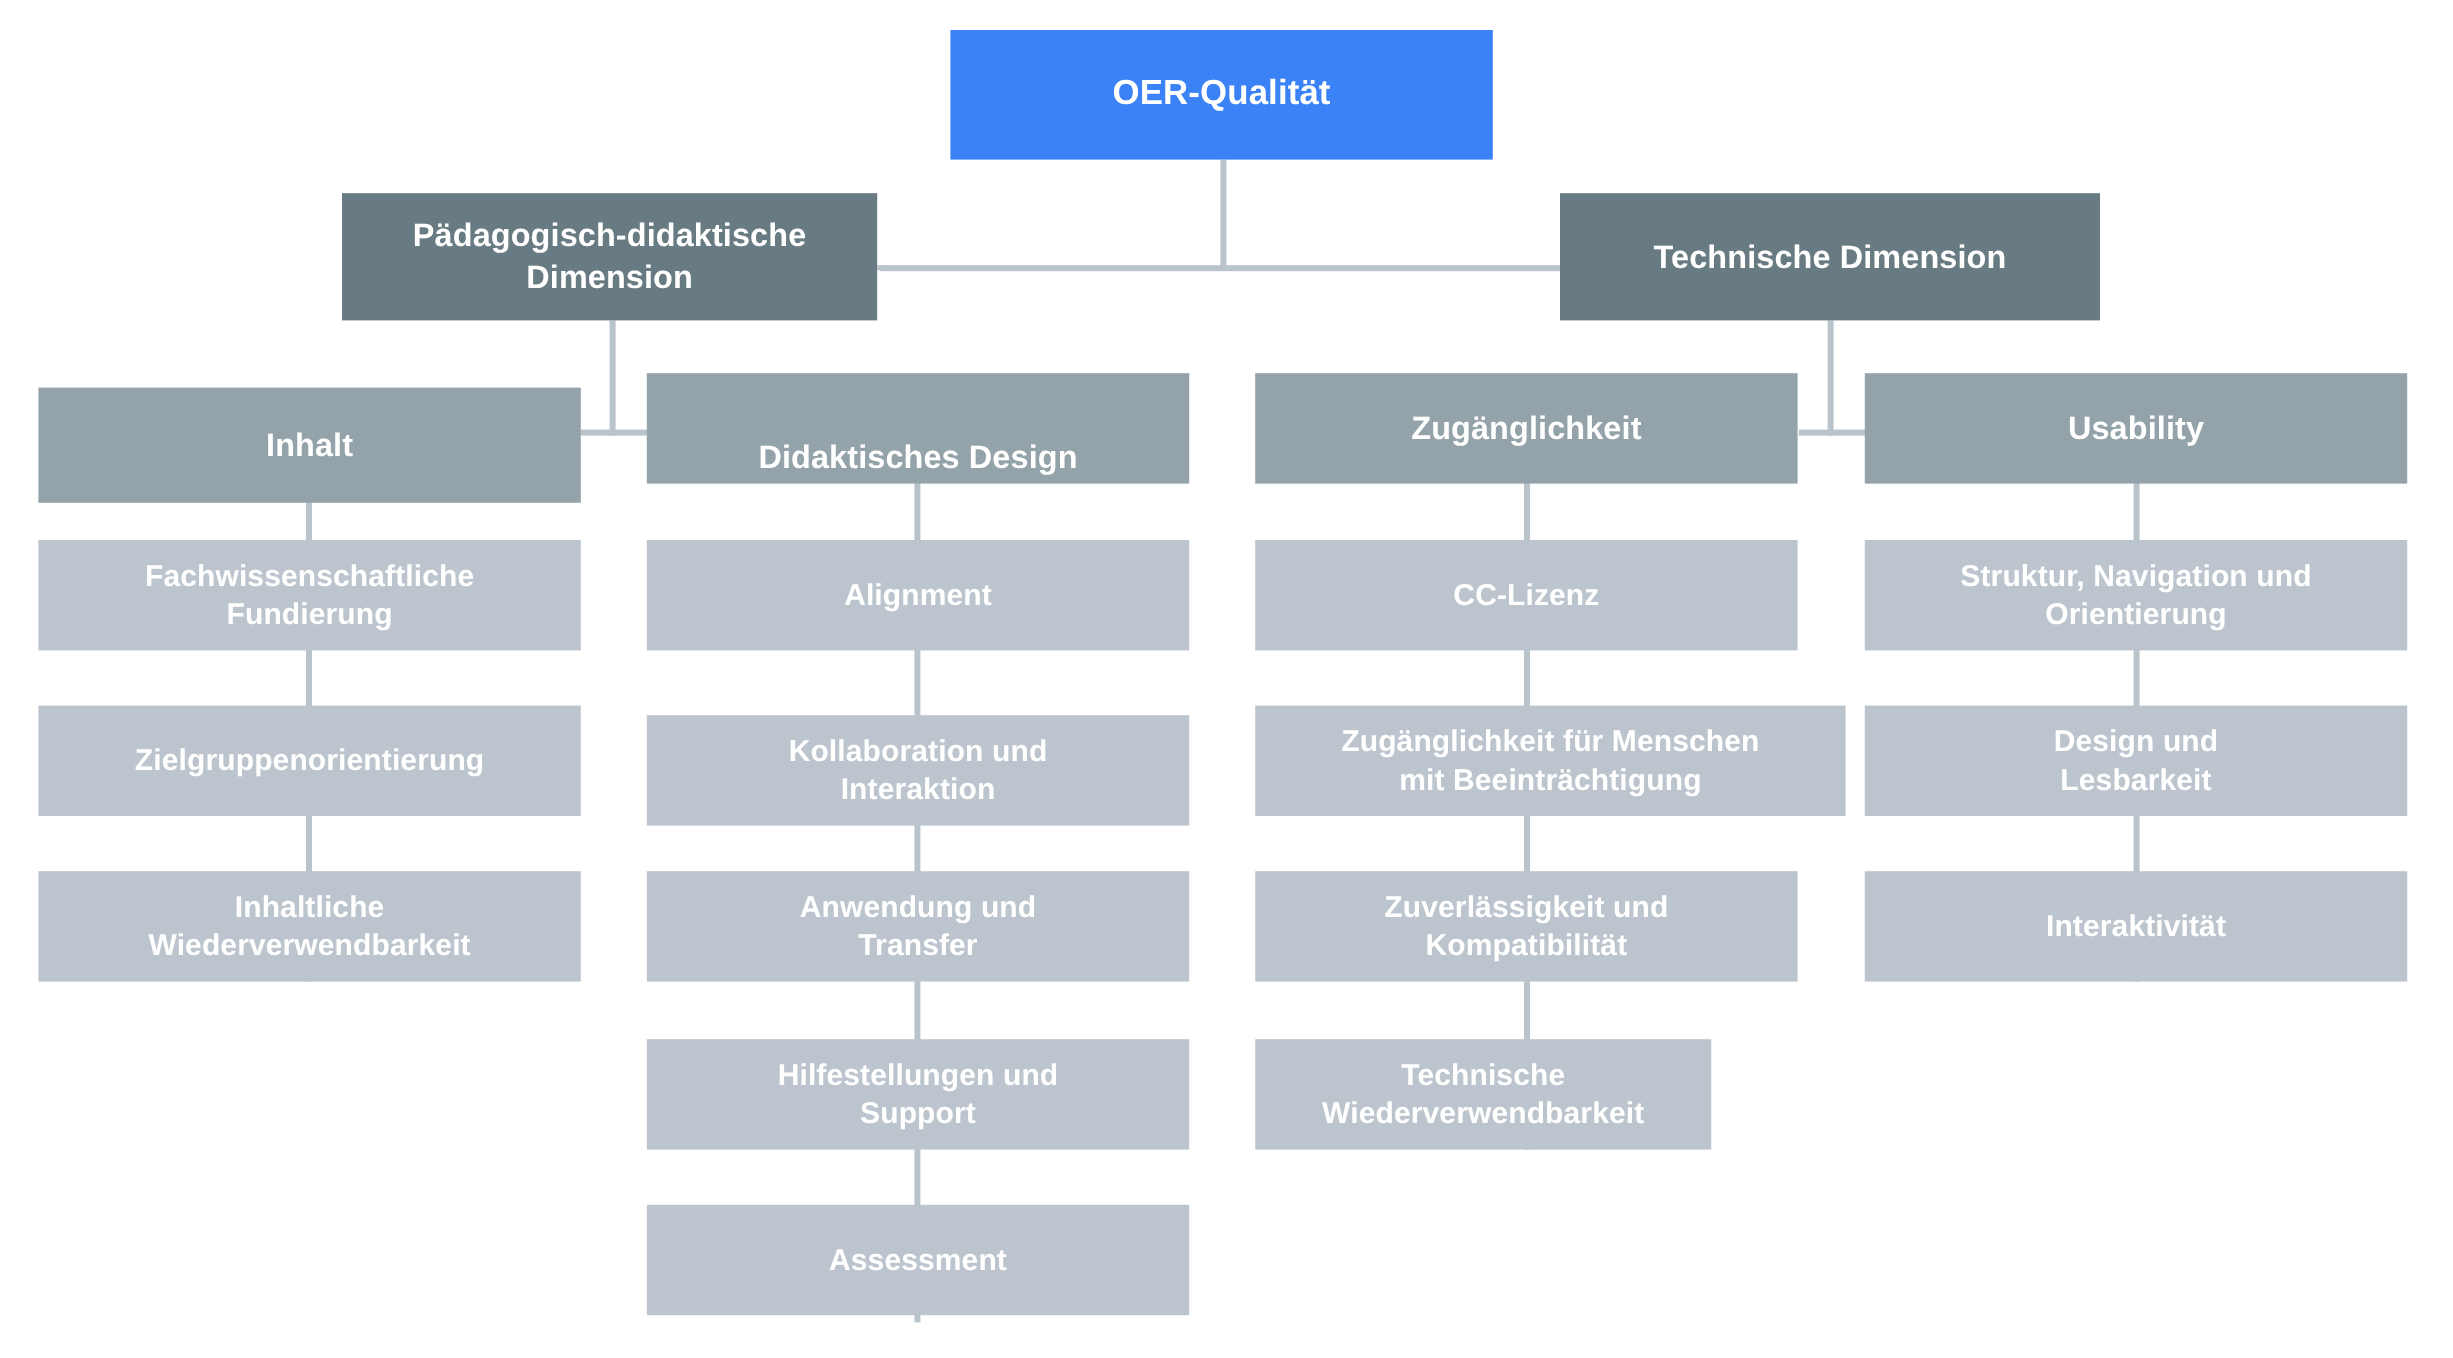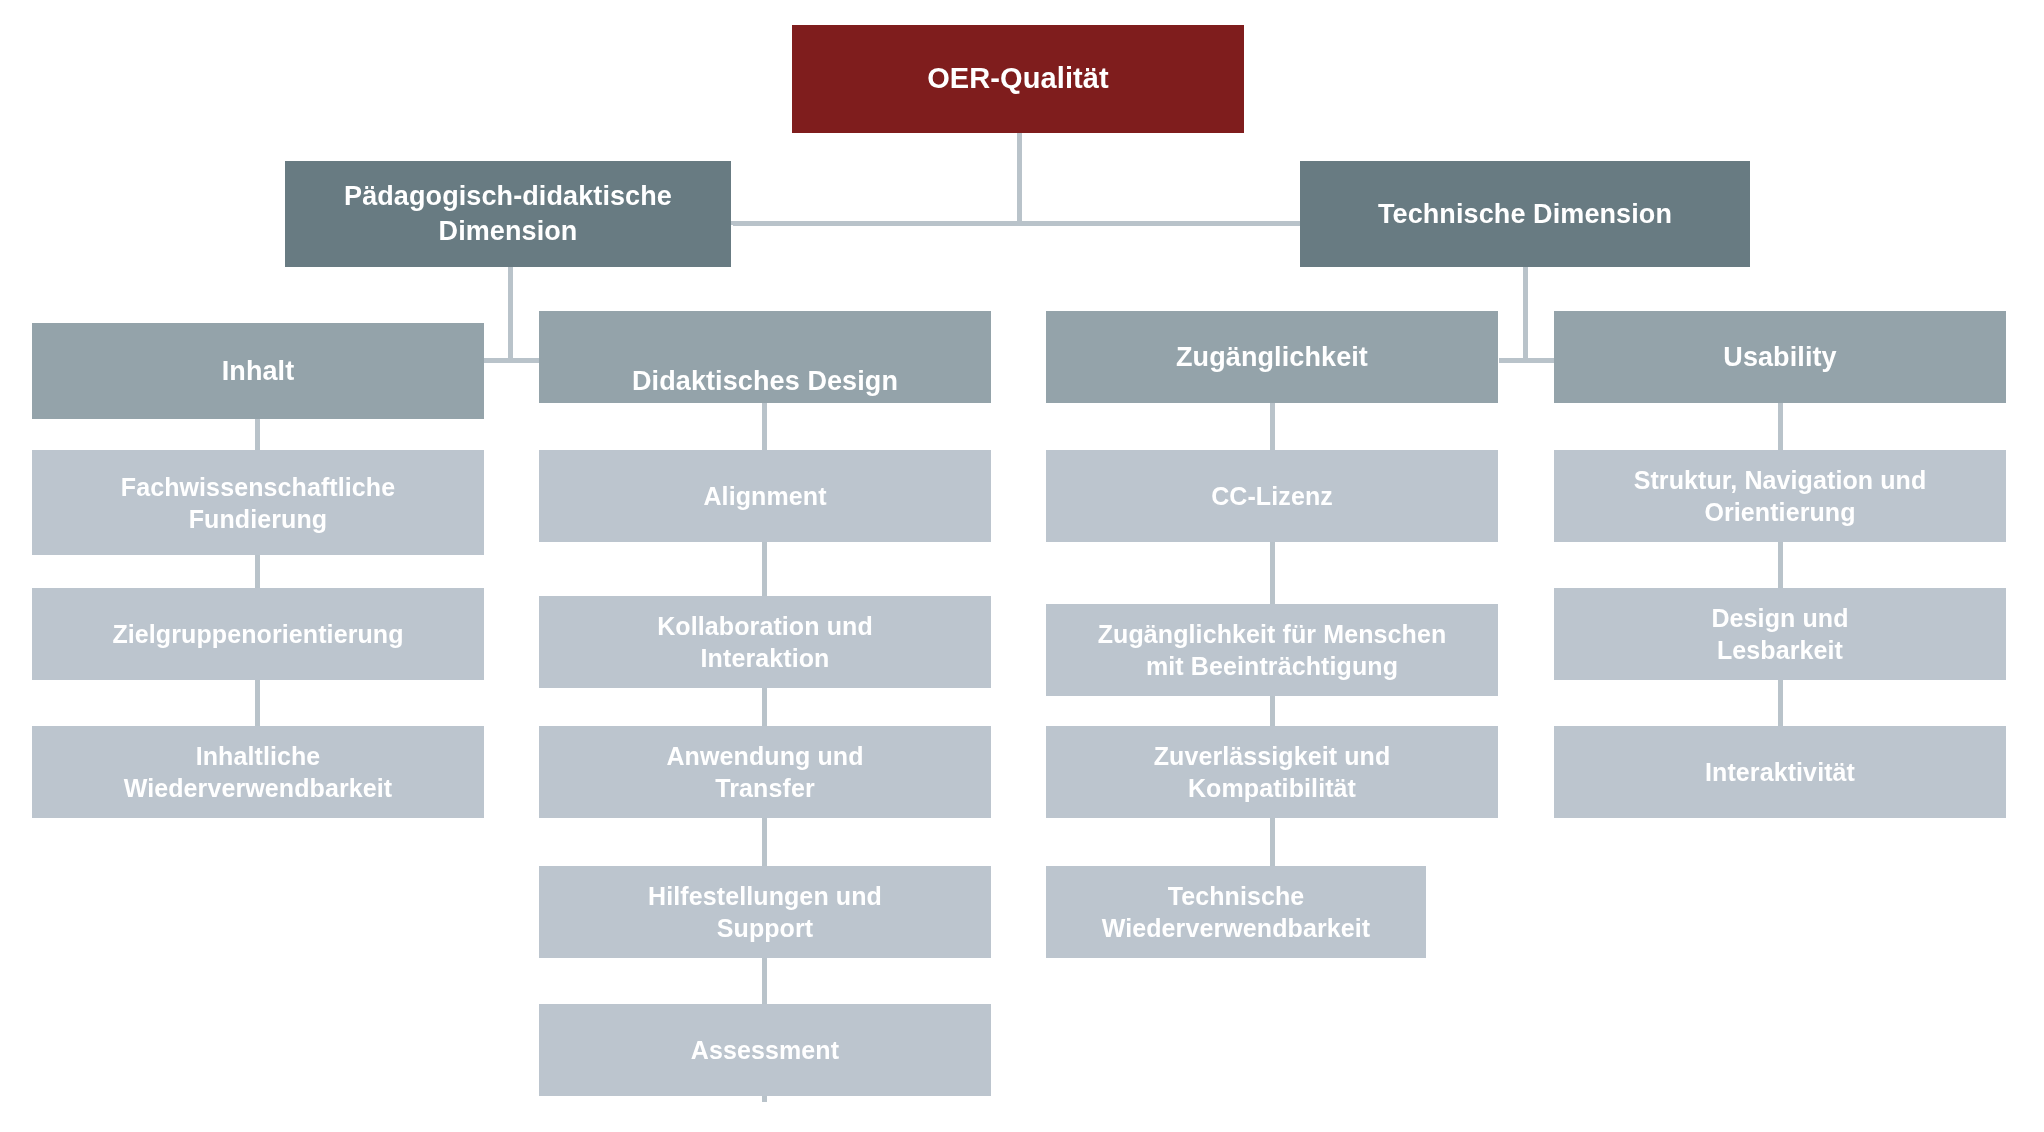--- a/index.html
+++ b/index.html
@@ -33,21 +33,21 @@
     z-index: 3;
   }
 
   .node .label {
     display: block;
     width: 100%;
     white-space: pre-line;
   }
 
   .lvl-root {
-    background: #7f1d1d;
+    background: #3b82f6;
     font-size: 29px;
     letter-spacing: 0.1px;
   }
   .lvl-dim {
     background: #687b82;
     font-size: 27px;
     letter-spacing: 0.1px;
   }
   .lvl-cat {
     background: #94a3aa;
@@ -115,21 +115,21 @@
   </div>
 
   <div class="node lvl-cat" style="left:1046px; top:311px; width:452px; height:92px;">
     <span class="label">Zugänglichkeit</span>
   </div>
 
   <div class="node lvl-cat" style="left:1554px; top:311px; width:452px; height:92px;">
     <span class="label">Usability</span>
   </div>
 
-  <div class="node lvl-leaf" style="left:32px; top:450px; width:452px; height:105px;">
+  <div class="node lvl-leaf" style="left:32px; top:450px; width:452px; height:92px;">
     <span class="label">Fachwissenschaftliche
 Fundierung</span>
   </div>
   <div class="node lvl-leaf" style="left:32px; top:588px; width:452px; height:92px;">
     <span class="label">Zielgruppenorientierung</span>
   </div>
   <div class="node lvl-leaf" style="left:32px; top:726px; width:452px; height:92px;">
     <span class="label">Inhaltliche
 Wiederverwendbarkeit</span>
   </div>
@@ -149,21 +149,21 @@
     <span class="label">Hilfestellungen und
 Support</span>
   </div>
   <div class="node lvl-leaf" style="left:539px; top:1004px; width:452px; height:92px;">
     <span class="label">Assessment</span>
   </div>
 
   <div class="node lvl-leaf" style="left:1046px; top:450px; width:452px; height:92px;">
     <span class="label">CC-Lizenz</span>
   </div>
-  <div class="node lvl-leaf" style="left:1046px; top:588px; width:452px; height:92px;margin-top:16px;">
+  <div class="node lvl-leaf" style="left:1046px; top:588px; width:492px; height:92px;">
     <span class="label">Zugänglichkeit für Menschen
 mit Beeinträchtigung</span>
   </div>
   <div class="node lvl-leaf" style="left:1046px; top:726px; width:452px; height:92px;">
     <span class="label">Zuverlässigkeit und
 Kompatibilität</span>
   </div>
   <div class="node lvl-leaf" style="left:1046px; top:866px; width:380px; height:92px;">
     <span class="label">Technische
 Wiederverwendbarkeit</span>

